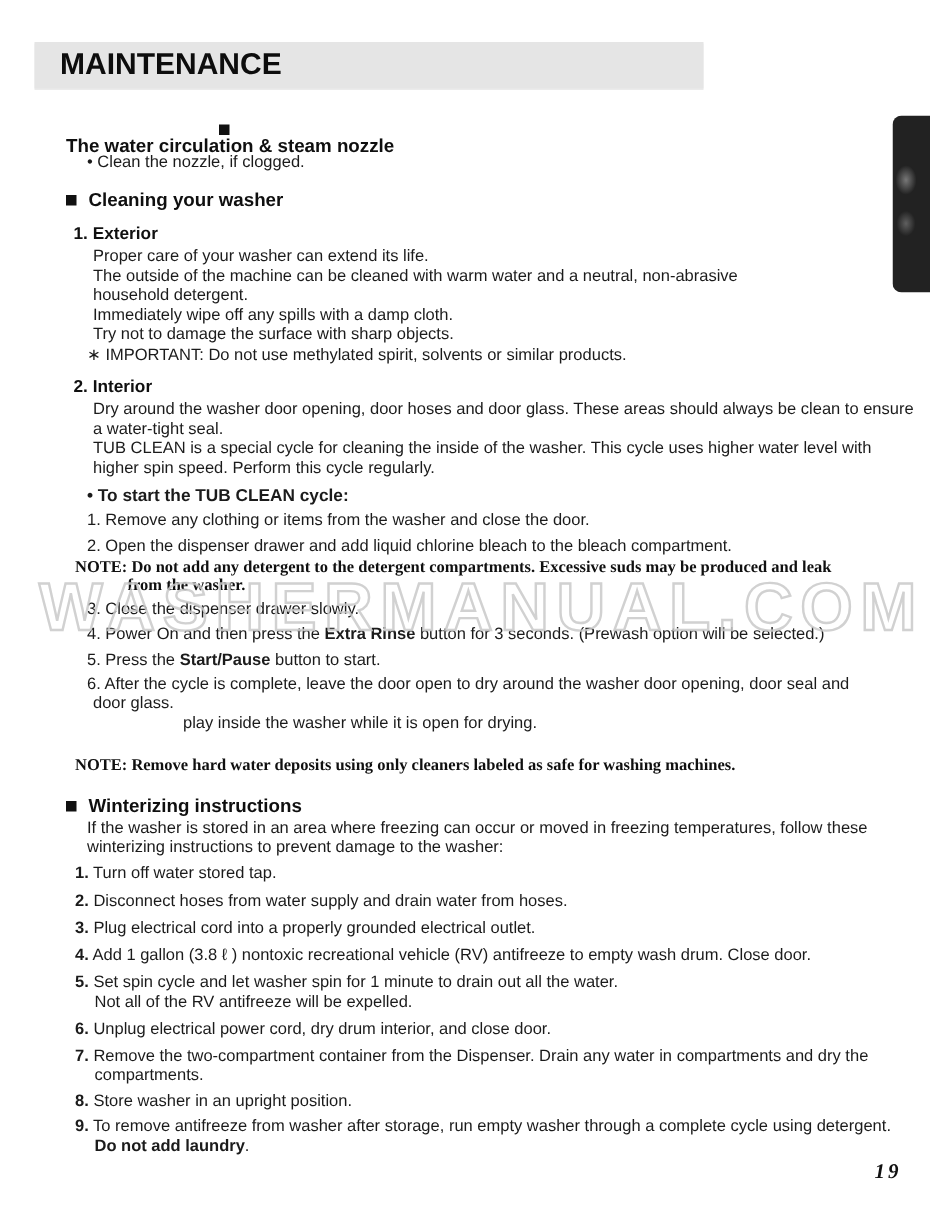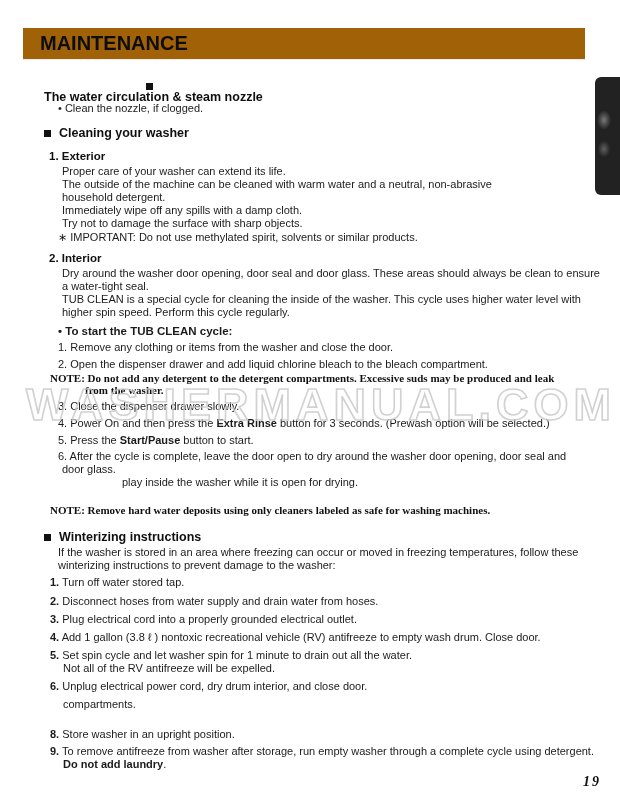--- a/index.html
+++ b/index.html
@@ -5,22 +5,22 @@
   html,body{margin:0;padding:0;}
   body{
     width:620px;height:807px;position:relative;background:#ffffff;
     font-family:"Liberation Sans",sans-serif;color:#161616;overflow:hidden;
   }
   .abs{position:absolute;}
   .nw{white-space:nowrap;}
   .b{font-weight:bold;}
   
   .hdrbar{
-    position:absolute;top:28px;left:23px;width:562px;height:31px;
-    background:#a16207;display:flex;align-items:center;
+    position:absolute;top:28px;left:23px;width:446px;height:31px;
+    background:#e5e5e5;display:flex;align-items:center;
     box-shadow:0 1px 0 rgba(0,0,0,0.08);
   }
   .hdrbar .ttl{
     font-size:20px;font-weight:bold;color:#0d0d0d;padding-left:17px;
     letter-spacing:0px;
   }
   
   .sect{display:flex;align-items:center;font-weight:bold;font-size:12.5px;color:#0f0f0f;}
   .sq{
     display:inline-block;width:7px;height:7px;background:#111;
@@ -83,21 +83,21 @@
   <div class="nw">Proper care of your washer can extend its life.</div>
   <div class="nw">The outside of the machine can be cleaned with warm water and a neutral, non-abrasive</div>
   <div class="nw">household detergent.</div>
   <div class="nw">Immediately wipe off any spills with a damp cloth.</div>
   <div class="nw">Try not to damage the surface with sharp objects.</div>
 </div>
 <div class="abs body11 nw" style="top:231px;left:58px;">∗ IMPORTANT: Do not use methylated spirit, solvents or similar products.</div>
 
 <div class="abs subhead nw" style="top:252px;left:49px;">2. Interior</div>
 <div class="abs body11" style="top:267px;left:62px;">
-  <div class="nw">Dry around the washer door opening,  door seal and door glass. These areas should always be clean to ensure</div>
+  <div class="nw">Dry around the washer door opening,  door hoses and door glass. These areas should always be clean to ensure</div>
   <div class="nw">a water-tight seal.</div>
   <div class="nw">TUB CLEAN is a special cycle for cleaning the inside of the washer. This cycle uses higher water level with</div>
   <div class="nw">higher spin speed. Perform this cycle regularly.</div>
 </div>
 
 <div class="abs body11 b nw" style="top:325px;left:58px;font-size:11.5px;">• To start the TUB CLEAN cycle:</div>
 <div class="abs body11 nw" style="top:341px;left:58px;">1. Remove any clothing or items from the washer and close the door.</div>
 <div class="abs body11 nw" style="top:358px;left:58px;">2. Open the dispenser drawer and add liquid chlorine bleach to the bleach compartment.</div>
 <div class="abs serifnote" style="top:372px;left:50px;">
   <div class="nw">NOTE: Do not add any detergent to the detergent compartments. Excessive suds may be produced and leak</div>
@@ -141,20 +141,21 @@
   <span class="b">4.</span> <span>Add 1 gallon (3.8 ℓ ) nontoxic recreational vehicle (RV) antifreeze to empty wash drum. Close door.</span>
 </div>
 <div class="abs body11" style="top:649px;left:50px;">
   <div class="nw"><span class="b">5.</span> <span>Set spin cycle and let washer spin for 1 minute to drain out all the water.</span></div>
   <div class="nw" style="padding-left:13px;">Not all of the RV antifreeze will be expelled.</div>
 </div>
 <div class="abs body11 nw" style="top:680px;left:50px;">
   <span class="b">6.</span> <span>Unplug electrical power cord, dry drum interior, and close door.</span>
 </div>
 <div class="abs body11" style="top:698px;left:50px;">
+  <div class="nw"><span class="b">7.</span> <span>Remove the two-compartment container from the Dispenser. Drain any water in compartments and dry the</span></div>
   <div class="nw" style="padding-left:13px;">compartments.</div>
 </div>
 <div class="abs body11 nw" style="top:728px;left:50px;">
   <span class="b">8.</span> <span>Store washer in an upright position.</span>
 </div>
 <div class="abs body11" style="top:745px;left:50px;">
   <div class="nw"><span class="b">9.</span> <span>To remove antifreeze from washer after storage, run empty washer through a complete cycle using detergent.</span></div>
   <div class="nw" style="padding-left:13px;"><span class="b">Do not add laundry</span><span>.</span></div>
 </div>
 

